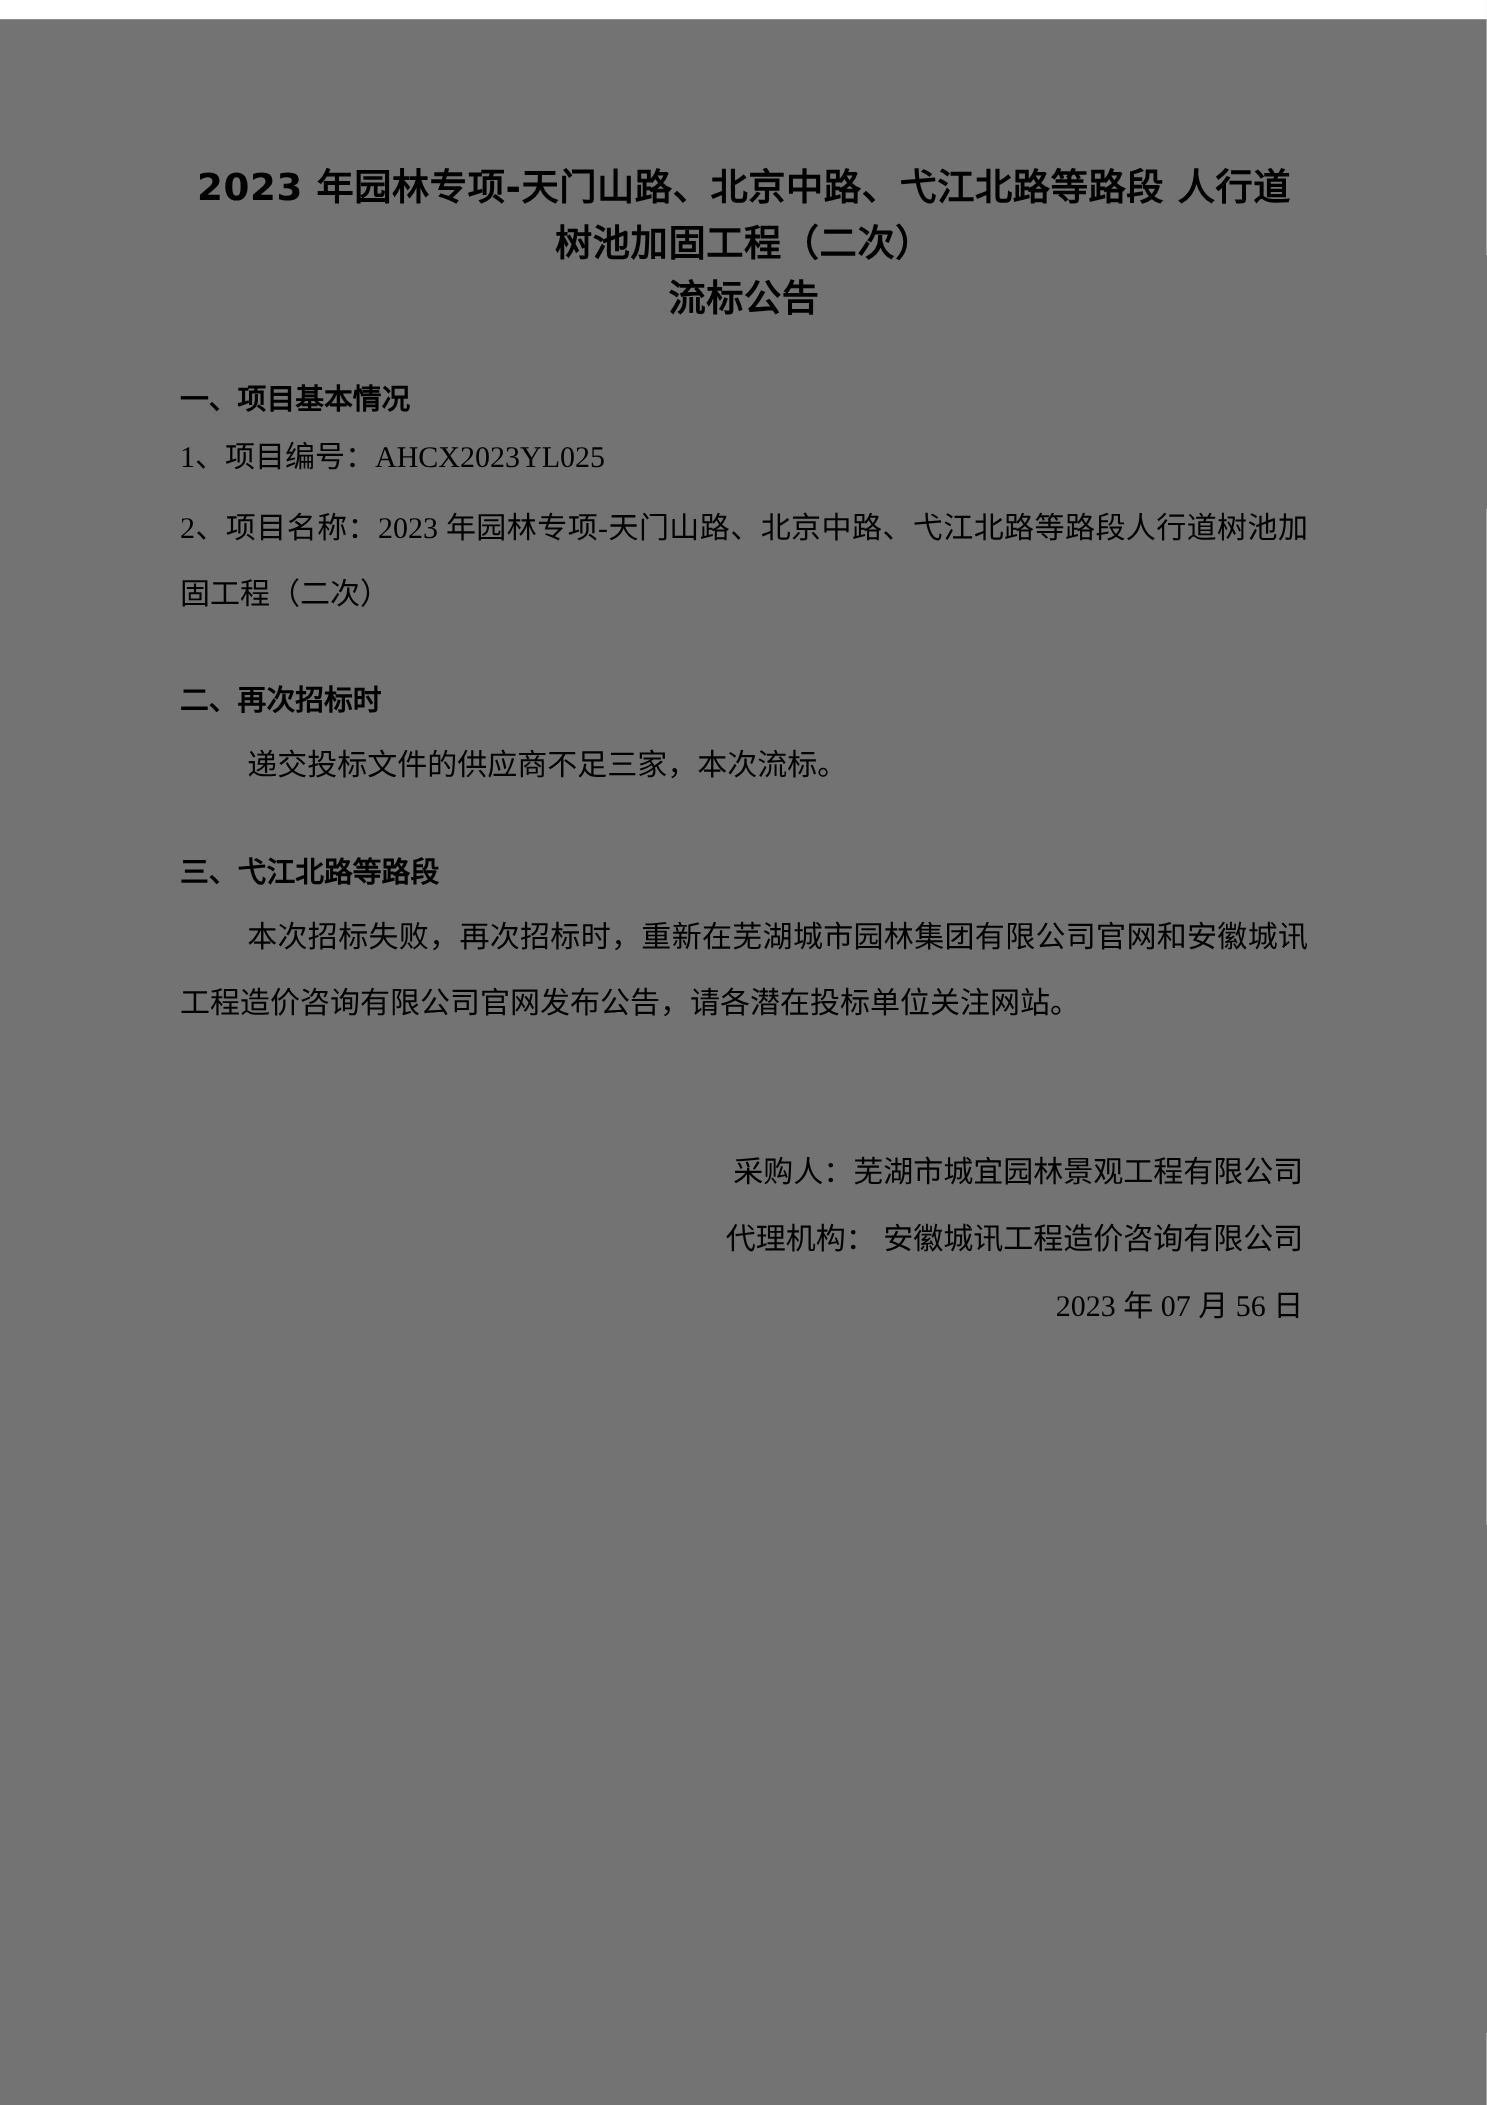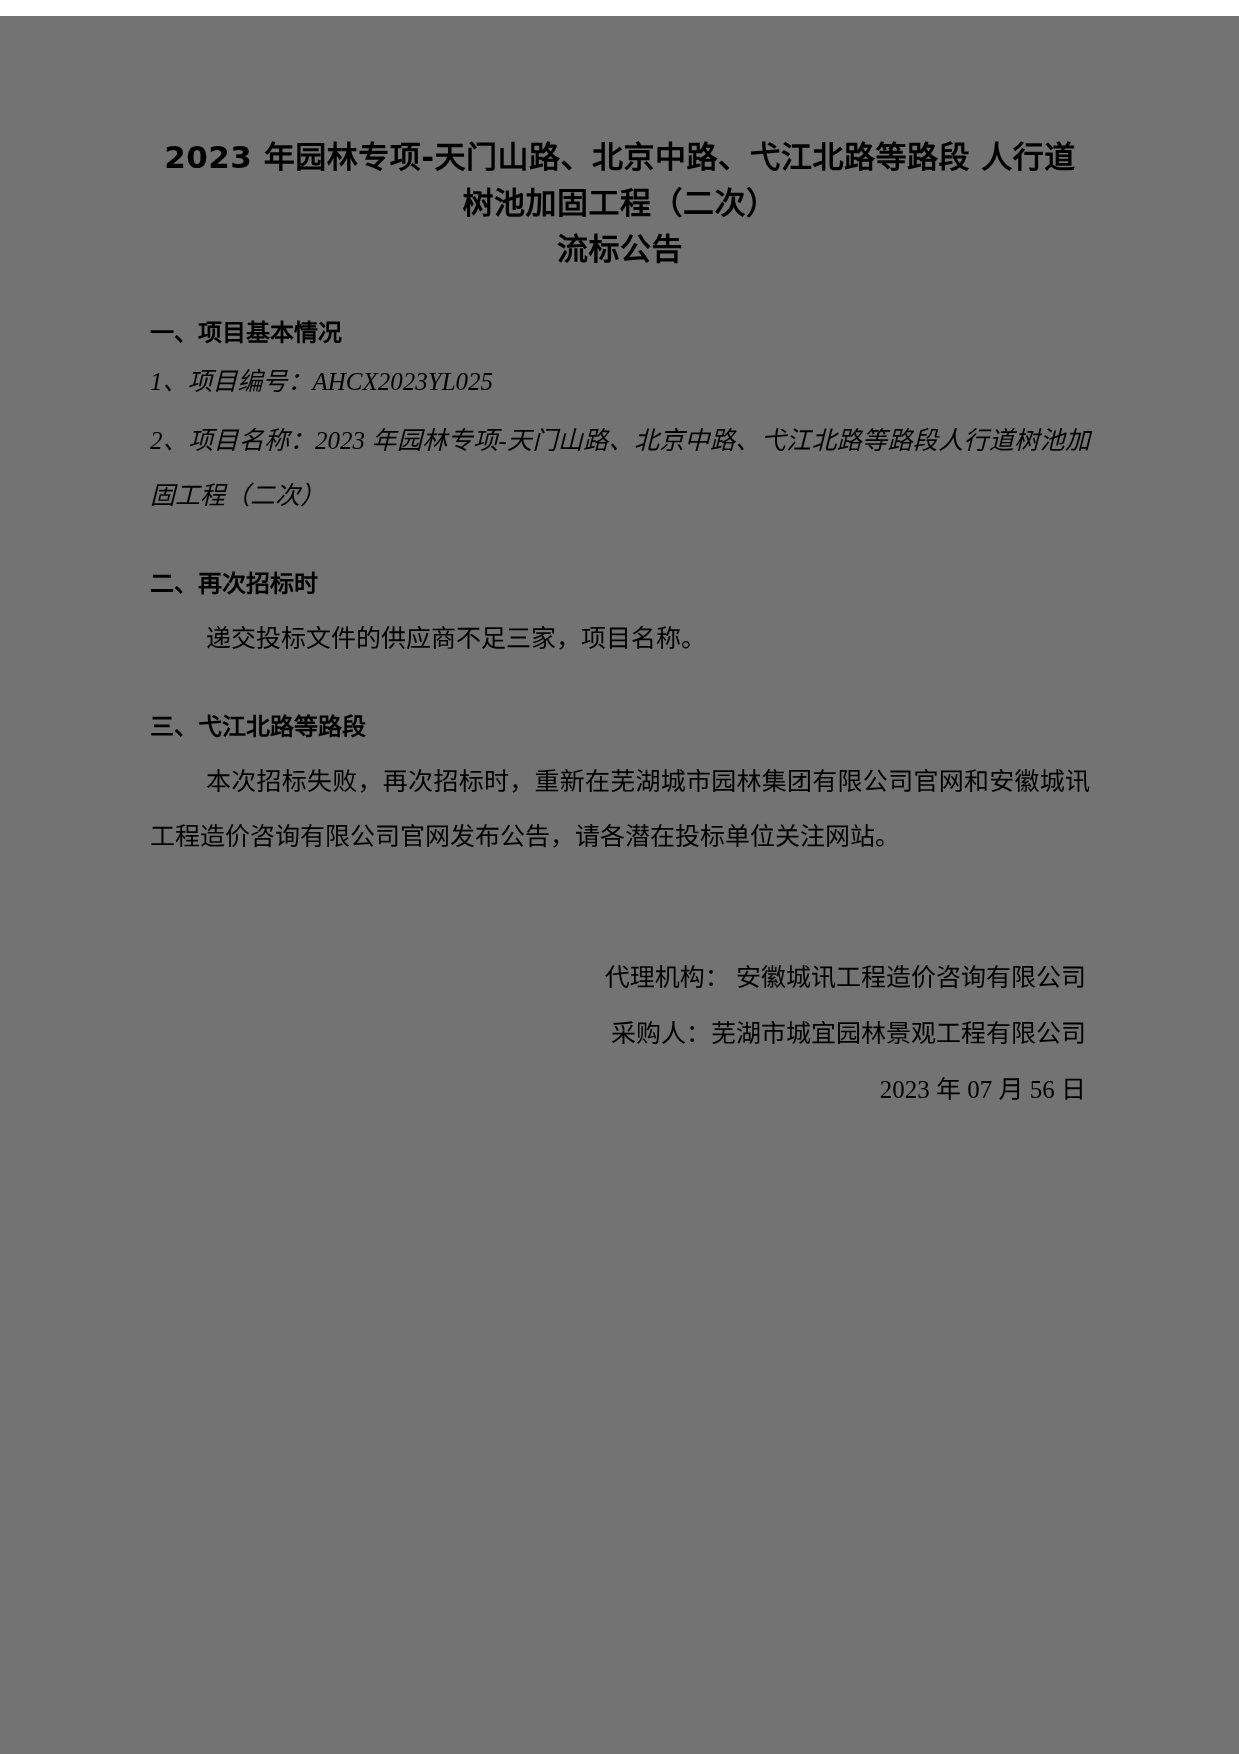--- a/index.html
+++ b/index.html
@@ -47,21 +47,20 @@
     line-height: 55px;
     margin: 10px 0 0 0;
     text-align: justify;
     text-justify: inter-ideograph;
   }
   .para.indent {
     text-indent: 56px;
   }
   .para.tight {
     margin-top: 4px;
-    font-style: italic;
   }
   .signature {
     margin-top: 86px;
     text-align: right;
     font-size: 25px;
     line-height: 56px;
   }
   .signature div {
     padding-right: 4px;
   }
@@ -76,25 +75,25 @@
       <span class="line1">2023 年园林专项-天门山路、北京中路、弋江北路等路段</span>
       <span class="line2">人行道树池加固工程（二次）</span>
       <span class="line3">流标公告</span>
     </h1>
 
     <h2 class="section-heading">一、项目基本情况</h2>
     <p class="para tight">1、项目编号：AHCX2023YL025</p>
     <p class="para tight">2、项目名称：2023 年园林专项-天门山路、北京中路、弋江北路等路段人行道树池加固工程（二次）</p>
 
     <h2 class="section-heading">二、再次招标时</h2>
-    <p class="para indent">递交投标文件的供应商不足三家，项目名称。</p>
+    <p class="para indent">递交投标文件的供应商不足三家，本次流标。</p>
 
     <h2 class="section-heading">三、弋江北路等路段</h2>
     <p class="para indent">本次招标失败，再次招标时，重新在芜湖城市园林集团有限公司官网和安徽城讯工程造价咨询有限公司官网发布公告，请各潜在投标单位关注网站。</p>
 
     <div class="signature">
+      <div>采购人：芜湖市城宜园林景观工程有限公司</div>
       <div>代理机构： 安徽城讯工程造价咨询有限公司</div>
-      <div>采购人：芜湖市城宜园林景观工程有限公司</div>
       <div>2023 年 07 月 56 日</div>
     </div>
 
   </div>
 </div>
 
 </body></html>

